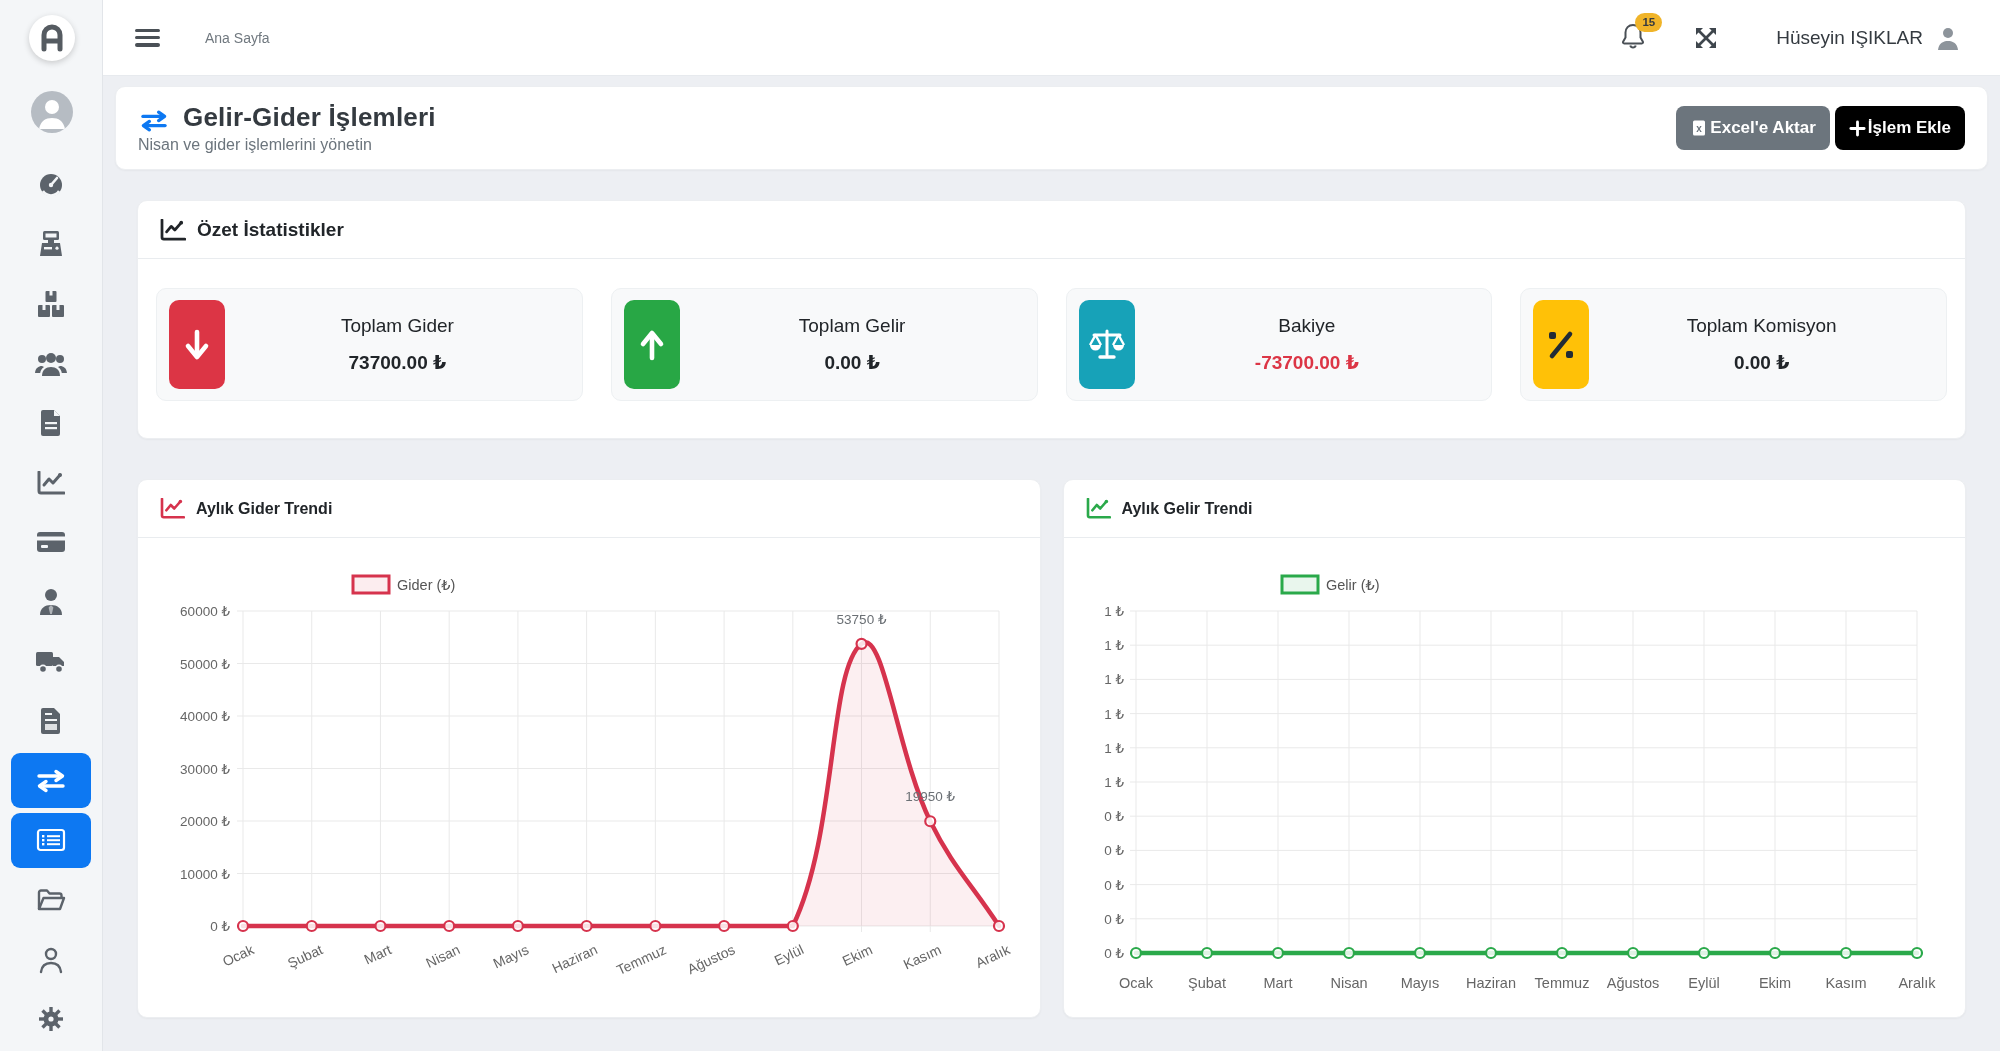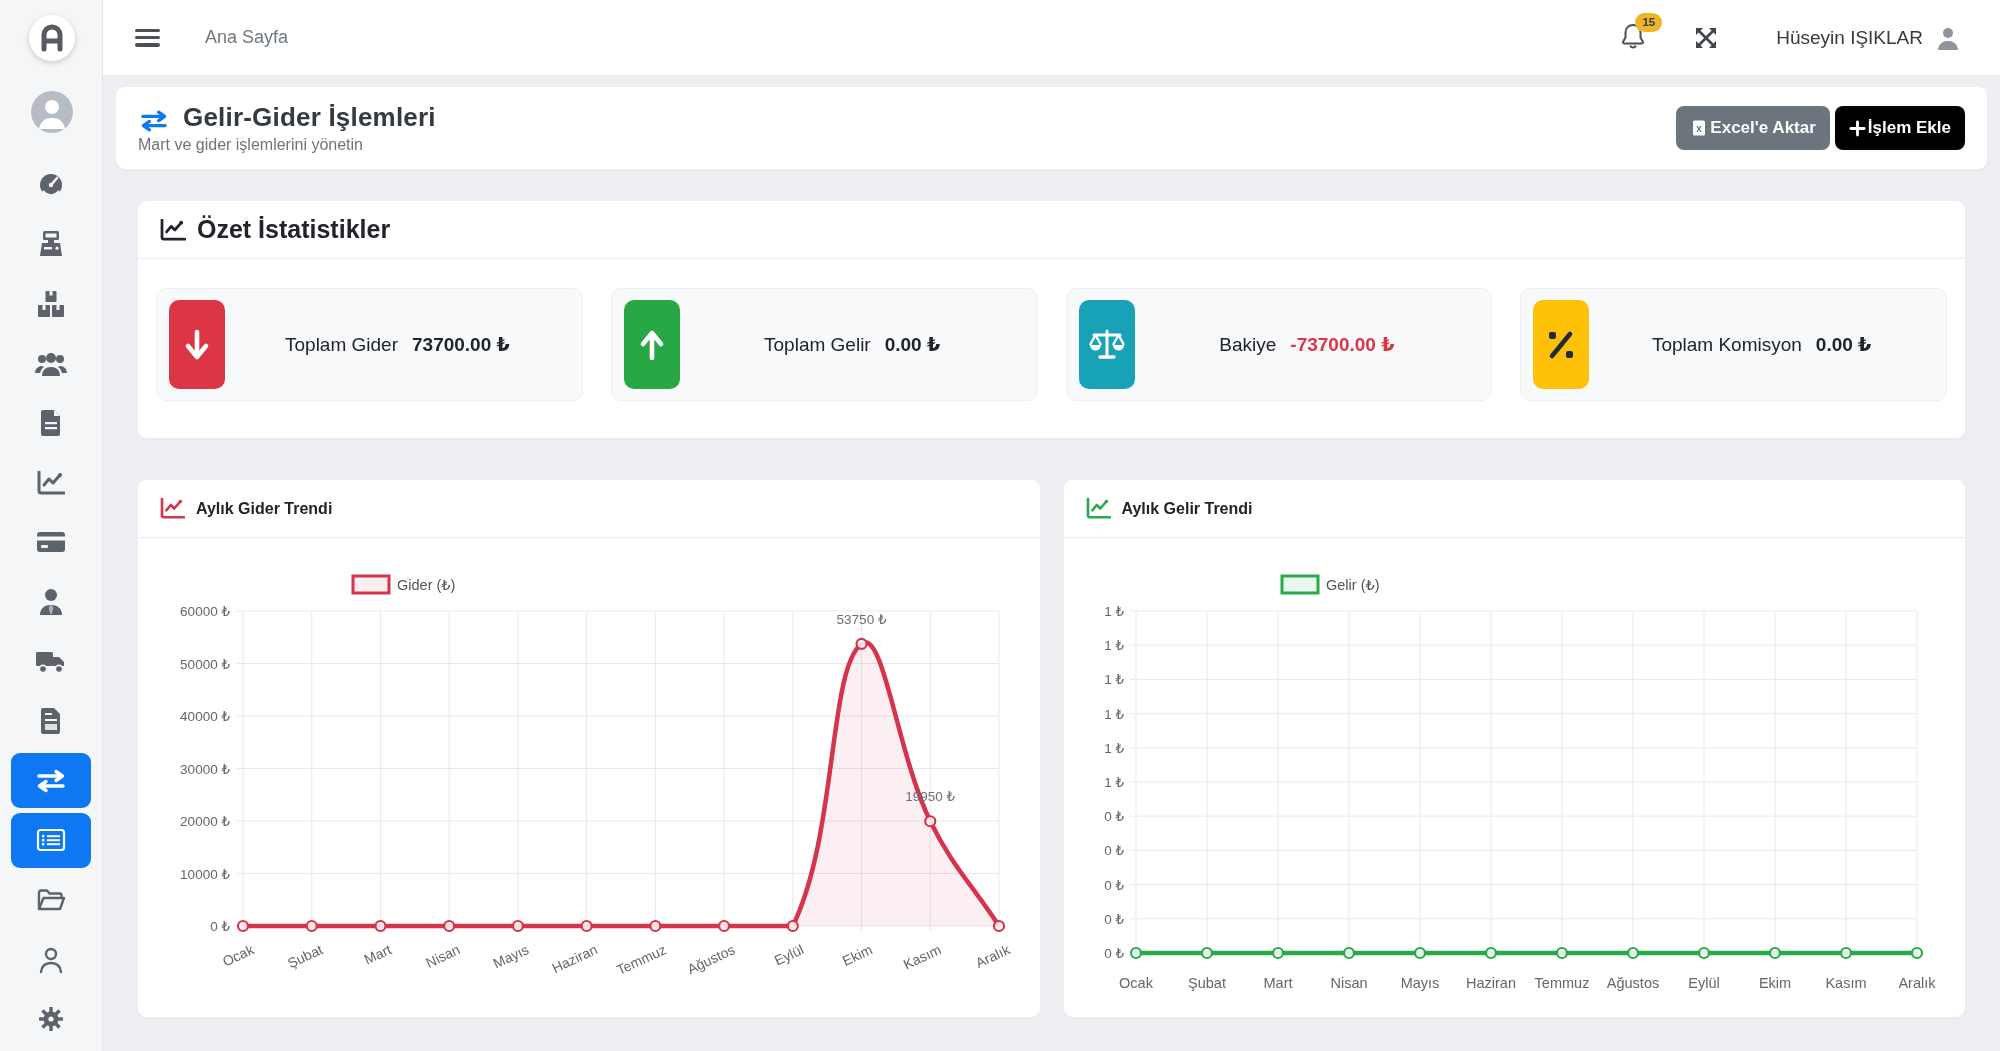--- a/index.html
+++ b/index.html
@@ -21,21 +21,21 @@
   .nav-btn svg { display:block; }
   .nav-btn.active { width:80px; height:55px; border-radius:9px; background:#0d78f2; flex:none; }
 
   
   .main { margin-left:103px; }
   .topbar { height:76px; background:#fff; border-bottom:1px solid #e7eaee; display:flex; align-items:center;
             padding:0 40px 0 32px; }
   .hamburger { width:25px; height:18px; display:flex; flex-direction:column; justify-content:space-between;
                background:none; border:none; cursor:pointer; }
   .hamburger span { display:block; height:3.2px; background:#4a5056; border-radius:2px; }
-  .breadcrumb { margin-left:45px; font-size:18px; color:#70787f; }
+  .breadcrumb { margin-left:45px; font-size:14px; color:#70787f; }
   .topbar-right { margin-left:auto; display:flex; align-items:center; }
   .bell-wrap { position:relative; margin-right:48px; background:none; border:none; cursor:pointer; }
   .badge { position:absolute; top:-9px; right:-16px; background:#f0b429; color:#343a40; font-size:11.5px;
            font-weight:bold; padding:2.5px 7px; border-radius:10px; line-height:1.2; }
   .expand-btn { background:none; border:none; cursor:pointer; margin-right:58px; display:flex; }
   .user-name { font-size:19px; color:#343a40; margin-right:13px; }
 
   
   .content { padding:10px 12px 0; }
   .card { background:#fff; border:1px solid #eceef1; border-radius:10px; box-shadow:0 1px 2px rgba(0,0,0,.04); }
@@ -47,26 +47,26 @@
   .ph-buttons { margin-left:auto; display:flex; gap:5px; }
   .btn { height:44px; border:none; border-radius:8px; color:#fff; font-size:17px; font-weight:600;
          display:flex; align-items:center; padding:0 14px; cursor:pointer; gap:2px;
          font-family:"Liberation Sans","DejaVu Sans",sans-serif; }
   .btn-gray { background:#6c757d; }
   .btn-green { background:#000000; }
 
   .inner { margin:0 22px; }
   .stats-card { margin-top:30px; }
   .card-header { height:58px; display:flex; align-items:center; gap:11px; padding:0 22px;
-                 font-size:25px; font-weight:700; color:#212529; border-bottom:1px solid #e9ecef; }
+                 font-size:19px; font-weight:700; color:#212529; border-bottom:1px solid #e9ecef; }
   .stats-body { padding:29px 18px 37px; display:flex; gap:28px; }
   .stat-card { flex:1; background:#f8f9fa; border:1px solid #edf0f2; border-radius:10px; height:113px;
                display:flex; align-items:center; padding:12px; }
   .tile { width:56px; height:89px; border-radius:10px; flex:none; display:flex; align-items:center; justify-content:center; }
-  .stat-info { flex:1; display:flex; flex-direction:row; align-items:center; justify-content:center; gap:14px; }
+  .stat-info { flex:1; display:flex; flex-direction:column; align-items:center; justify-content:center; gap:14px; }
   .stat-label { font-size:19px; color:#212529; }
   .stat-value { font-size:19px; font-weight:bold; }
 
   .charts-row { display:flex; gap:22px; margin-top:40px; }
   .chart-card { flex:1; height:539px; overflow:hidden; }
   .chart-card .card-header { font-size:16px; }
   .chart-card svg.plot { display:block; }
 </style>
 </head>
 <body>
@@ -285,21 +285,21 @@
       <div class="ph-left">
         <div class="ph-title-row">
           <svg width="32" height="24" viewBox="0 0 34 26">
             <line x1="5" y1="8" x2="24" y2="8" stroke="#0d78f2" stroke-width="3.6" stroke-linecap="round"></line>
             <path d="M22 3.5 l6.5 4.5 -6.5 4.5" fill="none" stroke="#0d78f2" stroke-width="3.6" stroke-linecap="round" stroke-linejoin="round"></path>
             <line x1="29" y1="18" x2="10" y2="18" stroke="#0d78f2" stroke-width="3.6" stroke-linecap="round"></line>
             <path d="M12 13.5 l-6.5 4.5 6.5 4.5" fill="none" stroke="#0d78f2" stroke-width="3.6" stroke-linecap="round" stroke-linejoin="round"></path>
           </svg>
           <h1 class="ph-title">Gelir-Gider İşlemleri</h1>
         </div>
-        <div class="ph-subtitle">Mart ve gider işlemlerini yönetin</div>
+        <div class="ph-subtitle">Nisan ve gider işlemlerini yönetin</div>
       </div>
       <div class="ph-buttons">
         <button class="btn btn-gray">
           <svg width="18" height="18" viewBox="0 0 18 18">
             <rect x="3" y="1.5" width="12" height="15" rx="1.5" fill="#fff"></rect>
             <text x="9" y="12.5" text-anchor="middle" font-size="10" font-weight="bold" fill="#6c757d">x</text>
           </svg>
           <span>Excel'e Aktar</span>
         </button>
         <button class="btn btn-green">

